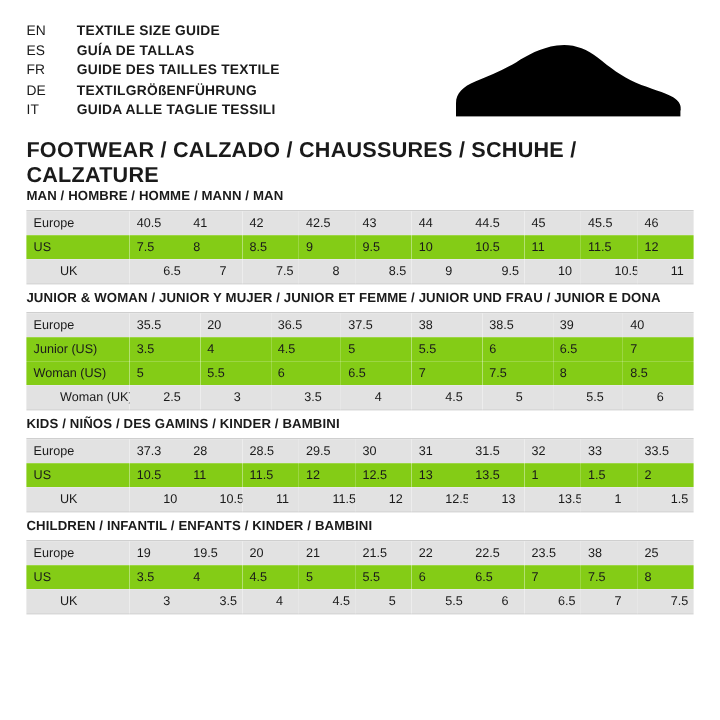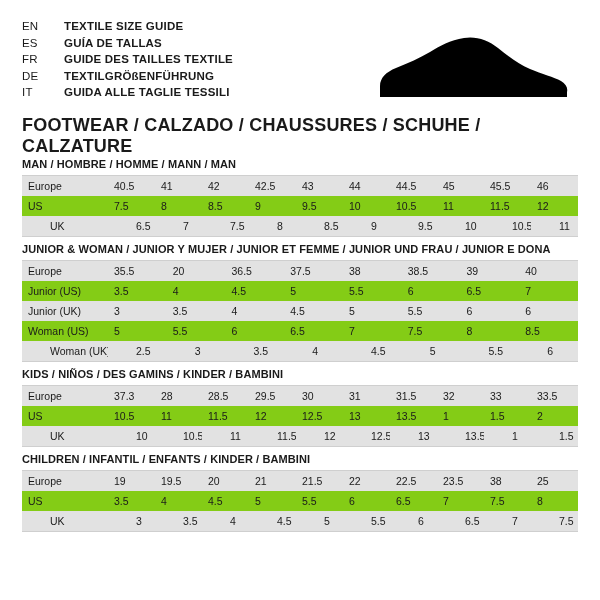--- a/index.html
+++ b/index.html
@@ -212,31 +212,20 @@
         <td class="label">Junior (US)</td>
         <td>3.5</td>
         <td>4</td>
         <td>4.5</td>
         <td>5</td>
         <td>5.5</td>
         <td>6</td>
         <td>6.5</td>
         <td>7</td>
       </tr>
-      <tr class="shaded">
-        <td class="label">Junior (UK)</td>
-        <td>3</td>
-        <td>3.5</td>
-        <td>4</td>
-        <td>4.5</td>
-        <td>5</td>
-        <td>5.5</td>
-        <td>6</td>
-        <td>6</td>
-      </tr>
       <tr class="plain">
         <td class="label">Woman (US)</td>
         <td>5</td>
         <td>5.5</td>
         <td>6</td>
         <td>6.5</td>
         <td>7</td>
         <td>7.5</td>
         <td>8</td>
         <td>8.5</td>

